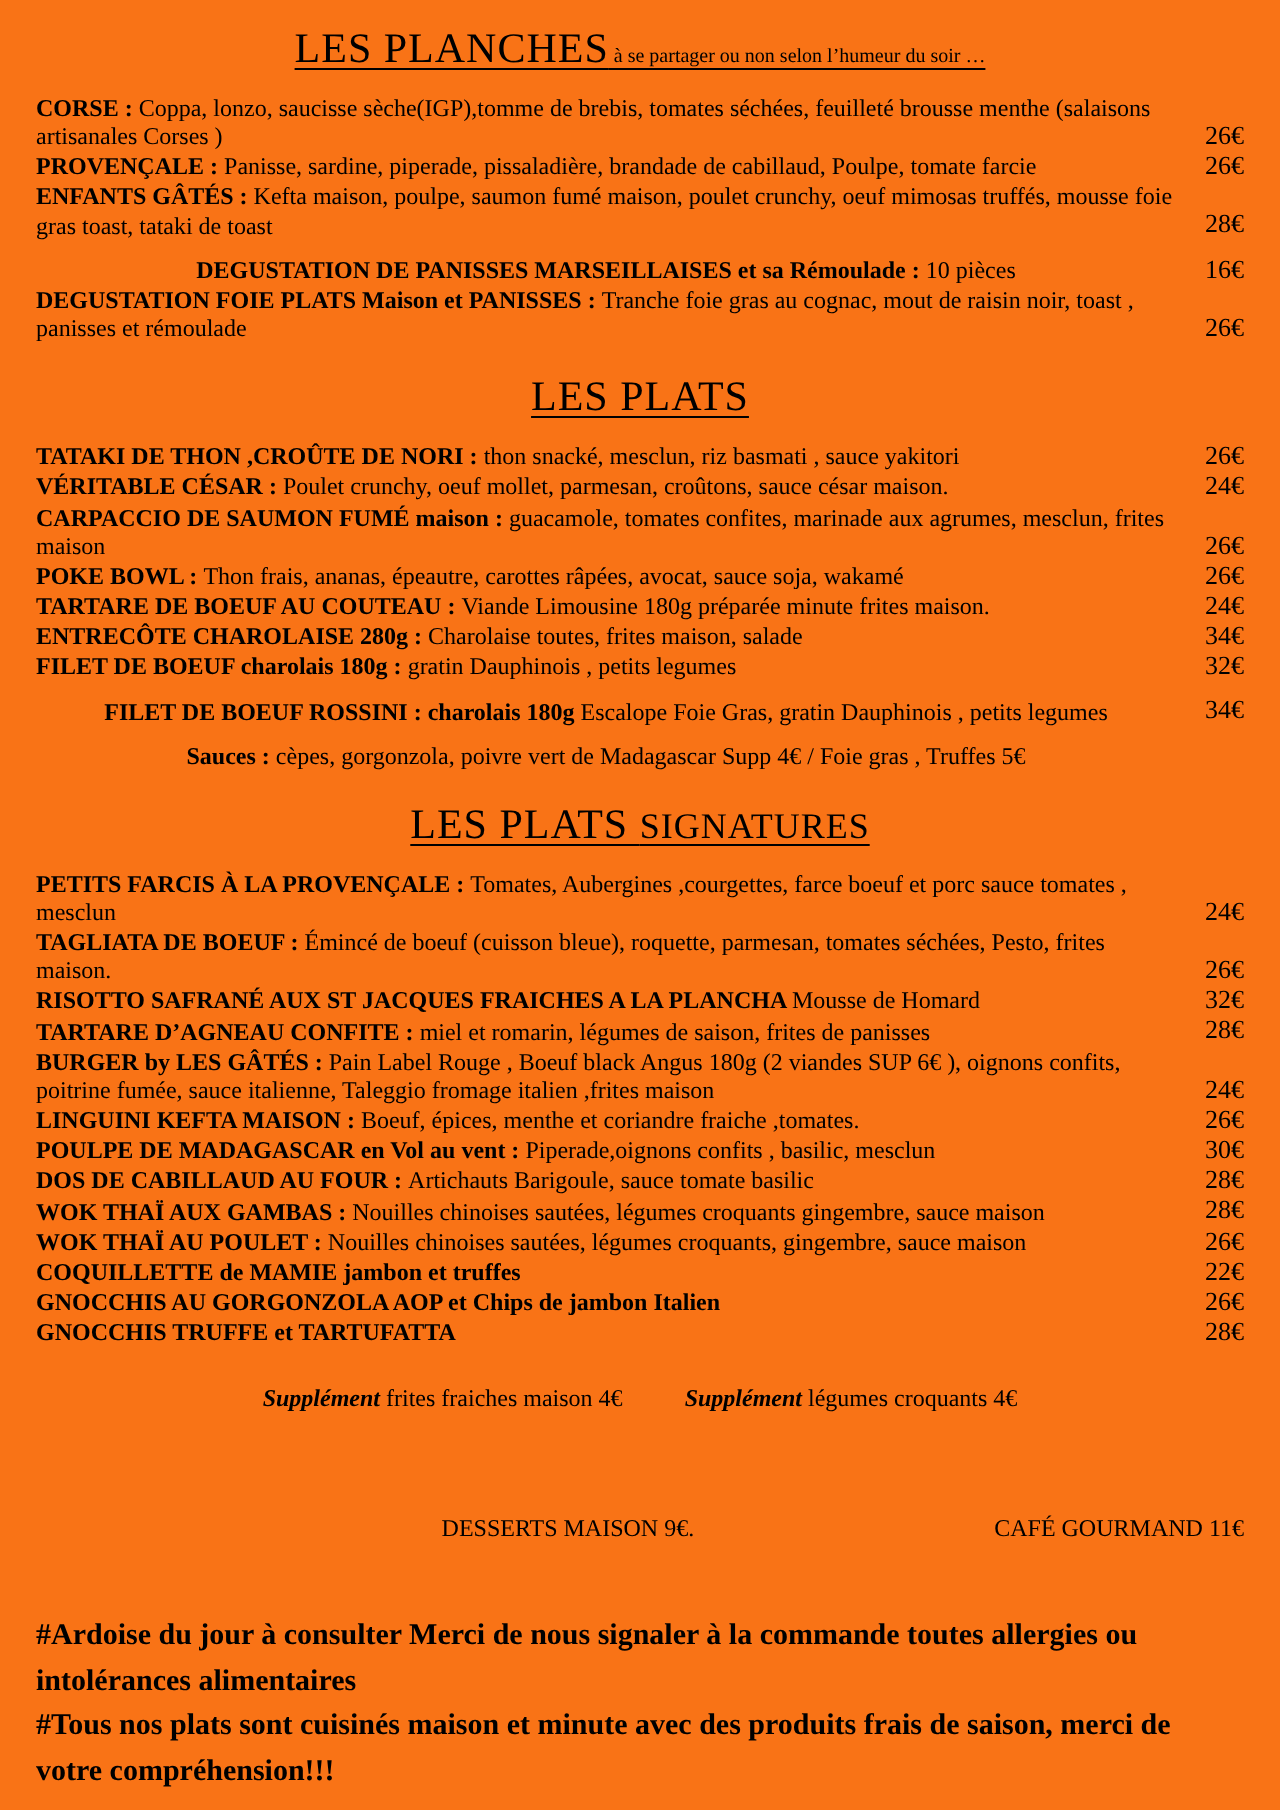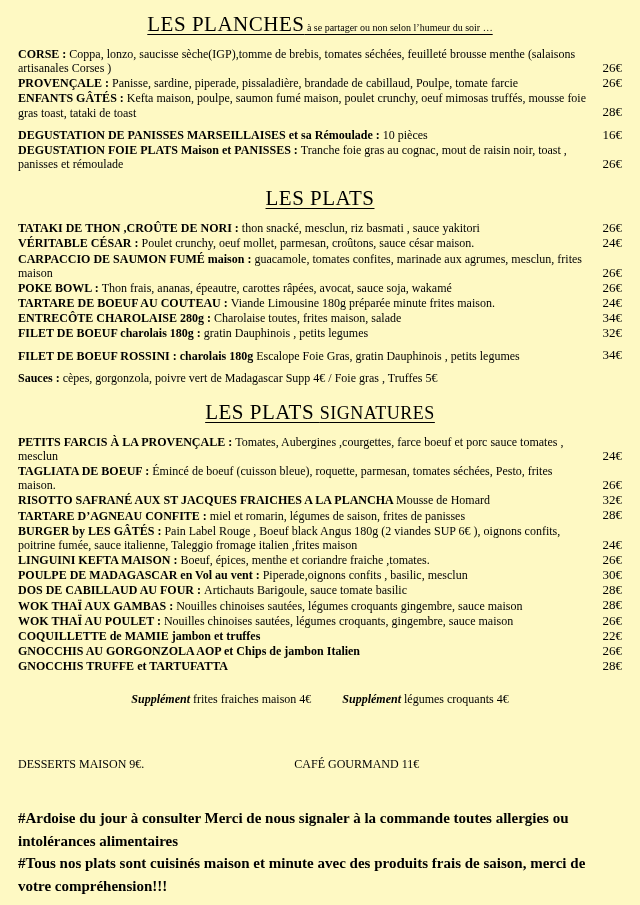--- a/index.html
+++ b/index.html
@@ -4,48 +4,48 @@
 <style>
   html,body{margin:0;padding:0;background:#ffffff;}
   body{width:640px;}
   .page{
     box-sizing:border-box;
     width:640px;height:905px;
     padding:10px 18px 8px 18px;
     display:flex;flex-direction:column;
     font-family:"Liberation Serif","DejaVu Serif",serif;
     color:#000;
-    background:#fef9c3;
+    background:#f97316;
   }
   .section-header{text-align:center;margin:2px 0 10px 0;}
   .section-header.mid{margin-top:14px;}
   .title-underline{text-decoration:underline;text-underline-offset:3px;}
   .big{font-size:21px;letter-spacing:.5px;}
   .sub-note{font-size:10px;}
   .sub-sig{font-size:18px;letter-spacing:.5px;}
   .items{}
   .item{
     position:relative;
     padding-right:34px;
     font-size:12px;
     line-height:1.18;
     margin-bottom:1px;
   }
-  .item.gap{margin-top:8px;}
+  .item.gap{margin-top:8px;text-align:center;}
   .iname{font-weight:bold;}
   .idesc{font-weight:normal;}
   .price{
     position:absolute;right:0;bottom:0;
     font-size:13px;
   }
   .supplements{text-align:center;font-size:12px;margin-top:18px;}
   .supplements .b{font-weight:bold;font-style:italic;}
   .sep{display:inline-block;width:28px;}
   .desserts-row{
-    display:flex;justify-content:flex-start;gap:150px;
+    display:flex;justify-content:flex-end;gap:150px;
     font-size:12px;margin-top:50px;
   }
   .footer{
     margin-top:auto;
     font-weight:bold;
     font-size:15px;
     line-height:1.5;
   }
 </style>
 </head>

